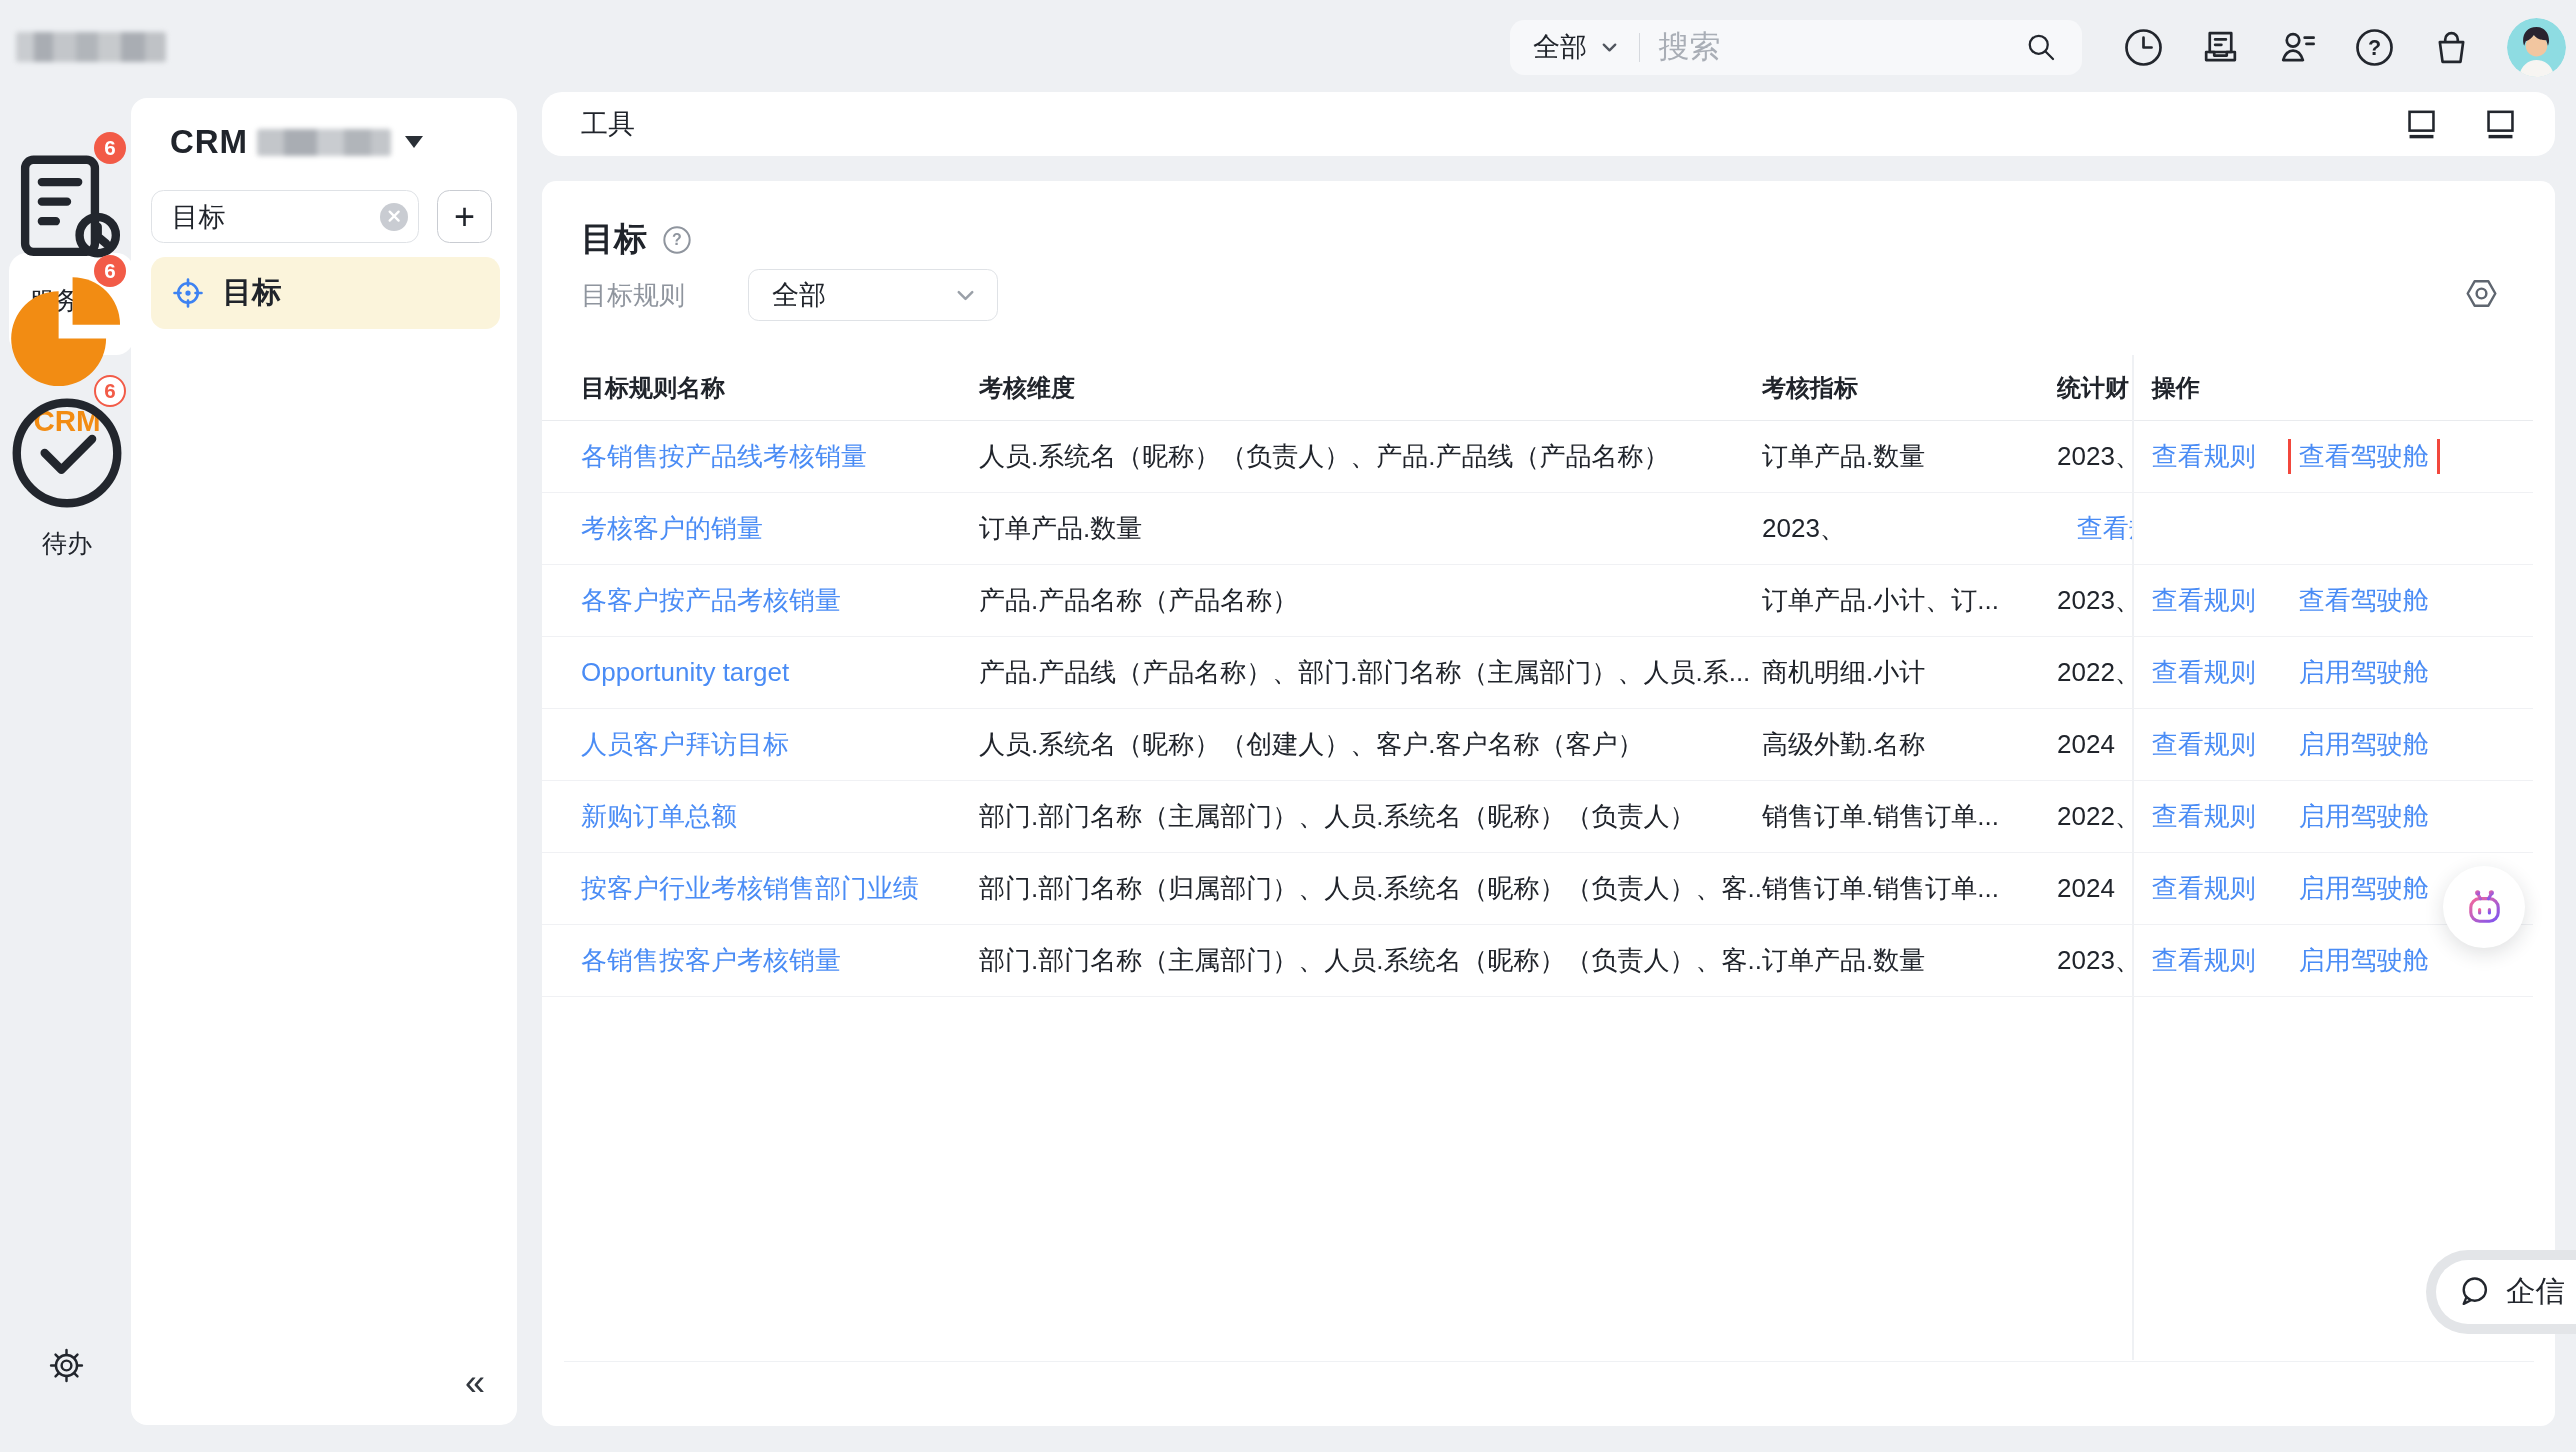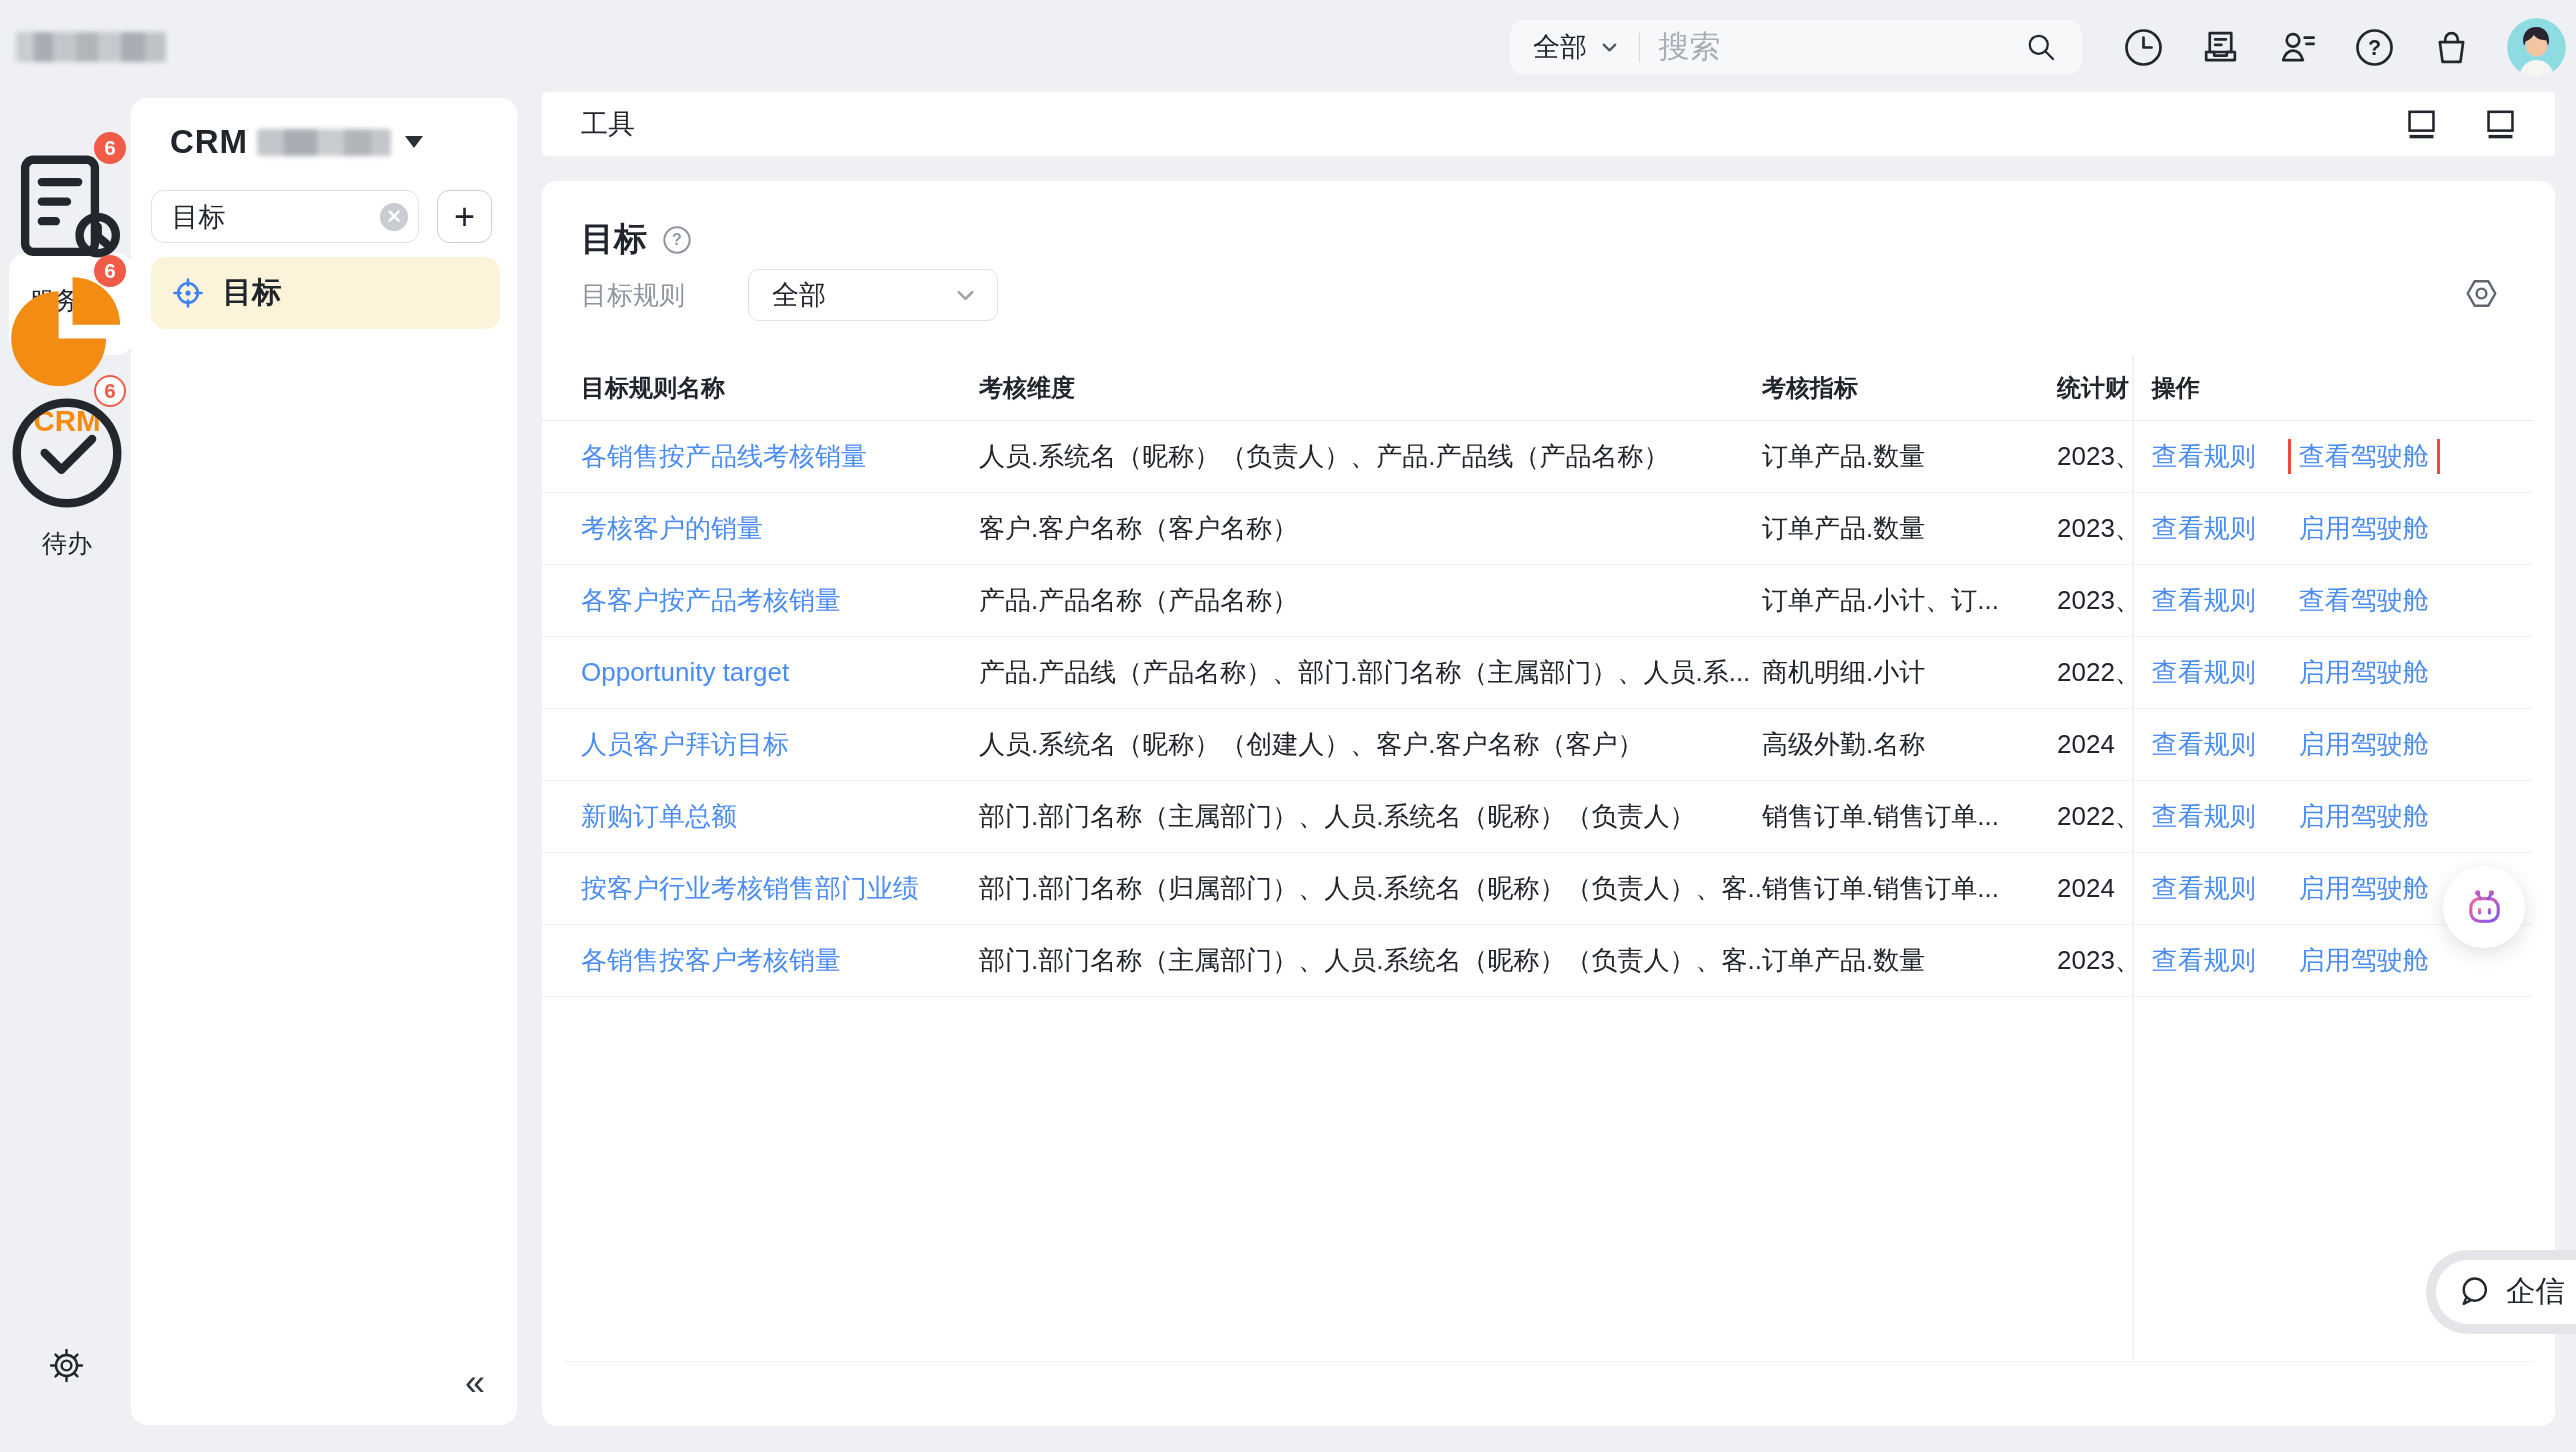--- a/index.html
+++ b/index.html
@@ -51,21 +51,21 @@
   .clear-btn{position:absolute;right:10.7px;top:12.5px;width:28px;height:28px;border-radius:50%;background:#c9ccd2;
     display:flex;align-items:center;justify-content:center;}
   .plus-btn{position:absolute;left:306px;top:92px;width:55px;height:53px;border:1.8px solid #c9ccd2;border-radius:12.5px;
     box-sizing:border-box;display:flex;align-items:center;justify-content:center;font-size:36px;font-weight:300;color:#20242b;background:#fff;}
   .panel-item{position:absolute;left:19.7px;top:159px;width:349px;height:72px;background:#fbf4db;border-radius:14.3px;
     display:flex;align-items:center;padding-left:19.7px;box-sizing:border-box;}
   .panel-item .lbl{font-size:29.5px;font-weight:bold;margin-left:16px;color:#20242b;}
   .collapse{position:absolute;right:32px;bottom:21.5px;font-size:36px;color:#33383f;}
 
   
-  .tabbar{position:absolute;left:542px;top:92px;width:2013px;height:64px;background:#fff;border-radius:4px;
+  .tabbar{position:absolute;left:542px;top:92px;width:2013px;height:64px;background:#fff;border-radius:20px;
     display:flex;align-items:center;}
   .tab-label{font-size:27px;margin-left:39px;color:#20242b;}
   .win-icons{margin-left:auto;margin-right:34px;display:flex;gap:38px;color:#22262d;}
   .win-icons .wi{width:41px;height:38px;}
 
   .card{position:absolute;left:542px;top:181px;width:2013px;height:1245px;background:#fff;border-radius:14.3px;}
   .card-title{position:absolute;left:39px;top:36px;display:flex;align-items:center;}
   .card-title .t{font-size:33px;font-weight:bold;}
   .help{width:32px;height:32px;margin-left:14.3px;color:#8f959e;}
   .filter-row{position:absolute;left:39px;top:88px;height:52px;display:flex;align-items:center;gap:20px;}
@@ -307,21 +307,20 @@
     <div class="cell">人员.系统名（昵称）（负责人）、产品.产品线（产品名称）</div>
     <div class="cell">订单产品.数量</div>
     <div class="cell fis">2023、</div>
     <div class="cell act">
       <a class="action">查看规则</a>
       <a class="action hl">查看驾驶舱</a>
     </div>
   </div>
         <div class="t-row">
     <a class="cell name">考核客户的销量</a>
-    <div class="cell">客户.客户名称（客户名称）</div>
     <div class="cell">订单产品.数量</div>
     <div class="cell fis">2023、</div>
     <div class="cell act">
       <a class="action">查看规则</a>
       <a class="action">启用驾驶舱</a>
     </div>
   </div>
         <div class="t-row">
     <a class="cell name">各客户按产品考核销量</a>
     <div class="cell">产品.产品名称（产品名称）</div>

